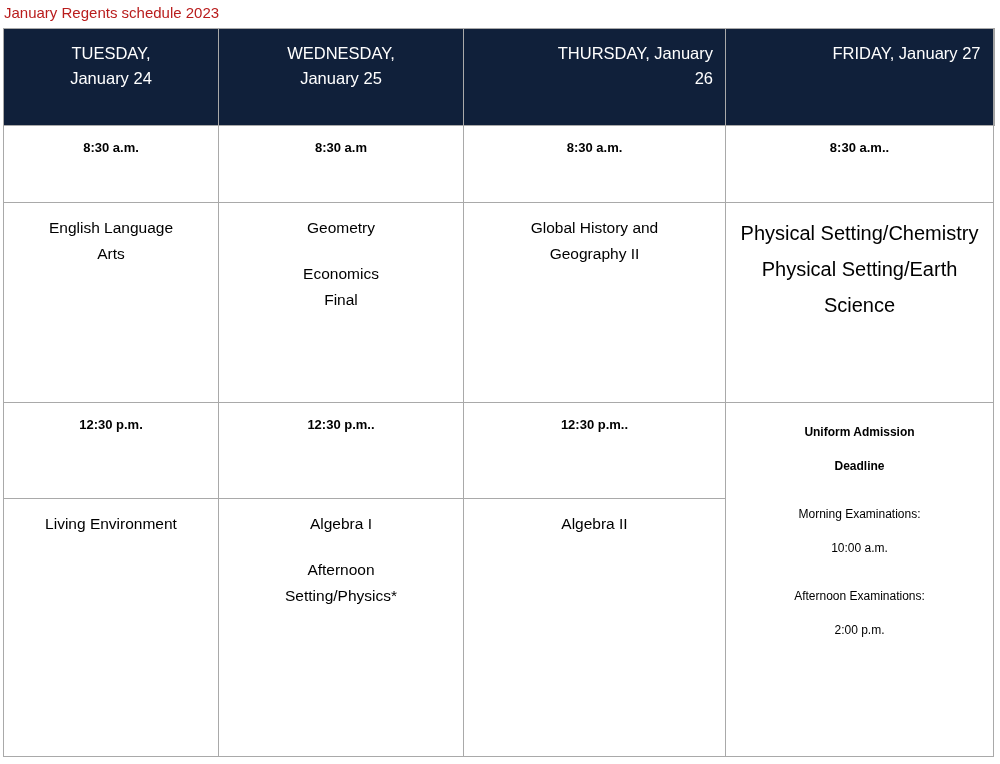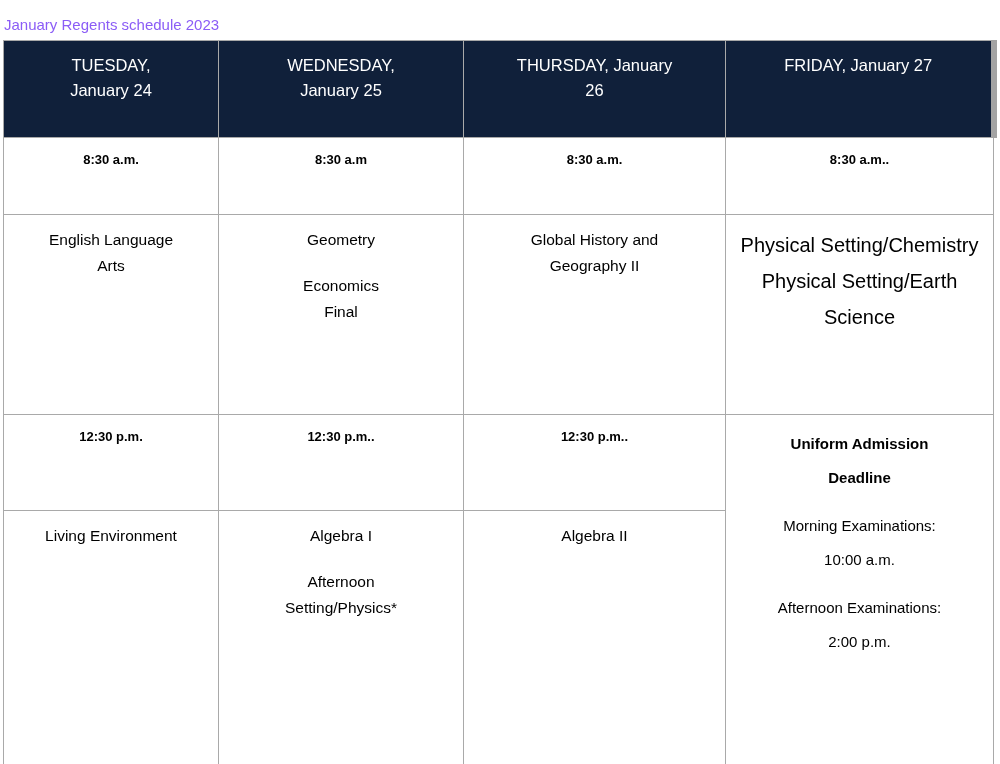--- a/index.html
+++ b/index.html
@@ -10,47 +10,47 @@
   body {
     width: 1000px;
     height: 764px;
     font-family: "Liberation Sans", sans-serif;
     color: #000000;
     overflow: hidden;
   }
   .page-title {
     font-size: 15px;
     line-height: 18px;
-    padding: 16px 0 6px 4px;
-    color: #8b5cf6;
+    padding: 4px 0 6px 4px;
+    color: #b91c1c;
   }
   table.schedule {
     border-collapse: collapse;
     width: 990px;
     margin-left: 3px;
     table-layout: fixed;
   }
   table.schedule td, table.schedule th {
     border: 1px solid #a9a9a9;
     vertical-align: top;
     padding: 12px;
   }
   .hdr-row th {
     background: #10203a;
     color: #ffffff;
     font-weight: normal;
     font-size: 16.5px;
     line-height: 25px;
-    text-align: center;
+    text-align: right;
     padding: 14px 14px 14px 16px;
     height: 72px;
     border-color: #10203a;
     border-right: 1px solid #7b8596;
   }
-  .hdr-row th.last { border-right: 6px solid #a3a3a3; margin-left: 40px; }
+  .hdr-row th.last { border-right: 2px solid #a3a3a3; margin-left: 40px; }
   .hdr-row th .h-line { display: block; }
   .hdr-row th.c0 { text-align: center; }
   .hdr-row th.c1 { text-align: center; margin-left: 11px; }
 
   .time-cell {
     text-align: center;
     font-weight: bold;
     font-size: 13px;
     line-height: 20px;
     height: 52px;
@@ -69,21 +69,21 @@
     text-align: center;
     font-size: 20px;
     line-height: 36px;
     padding: 22px 14px 18px 14px;
     vertical-align: top;
   }
   .friday-mid .ln { display: block; }
 
   .friday-bottom {
     text-align: center;
-    font-size: 15px;
+    font-size: 12px;
     line-height: 34px;
     padding: 16px 14px 14px 14px;
     vertical-align: top;
   }
   .friday-bottom .bold { font-weight: bold; display: block; }
   .friday-bottom .ln { display: block; }
   .friday-bottom .gap { display: block; height: 14px; }
 
   .row-h-tall { height: 200px; }
   .row-h-time2 { height: 96px; }

